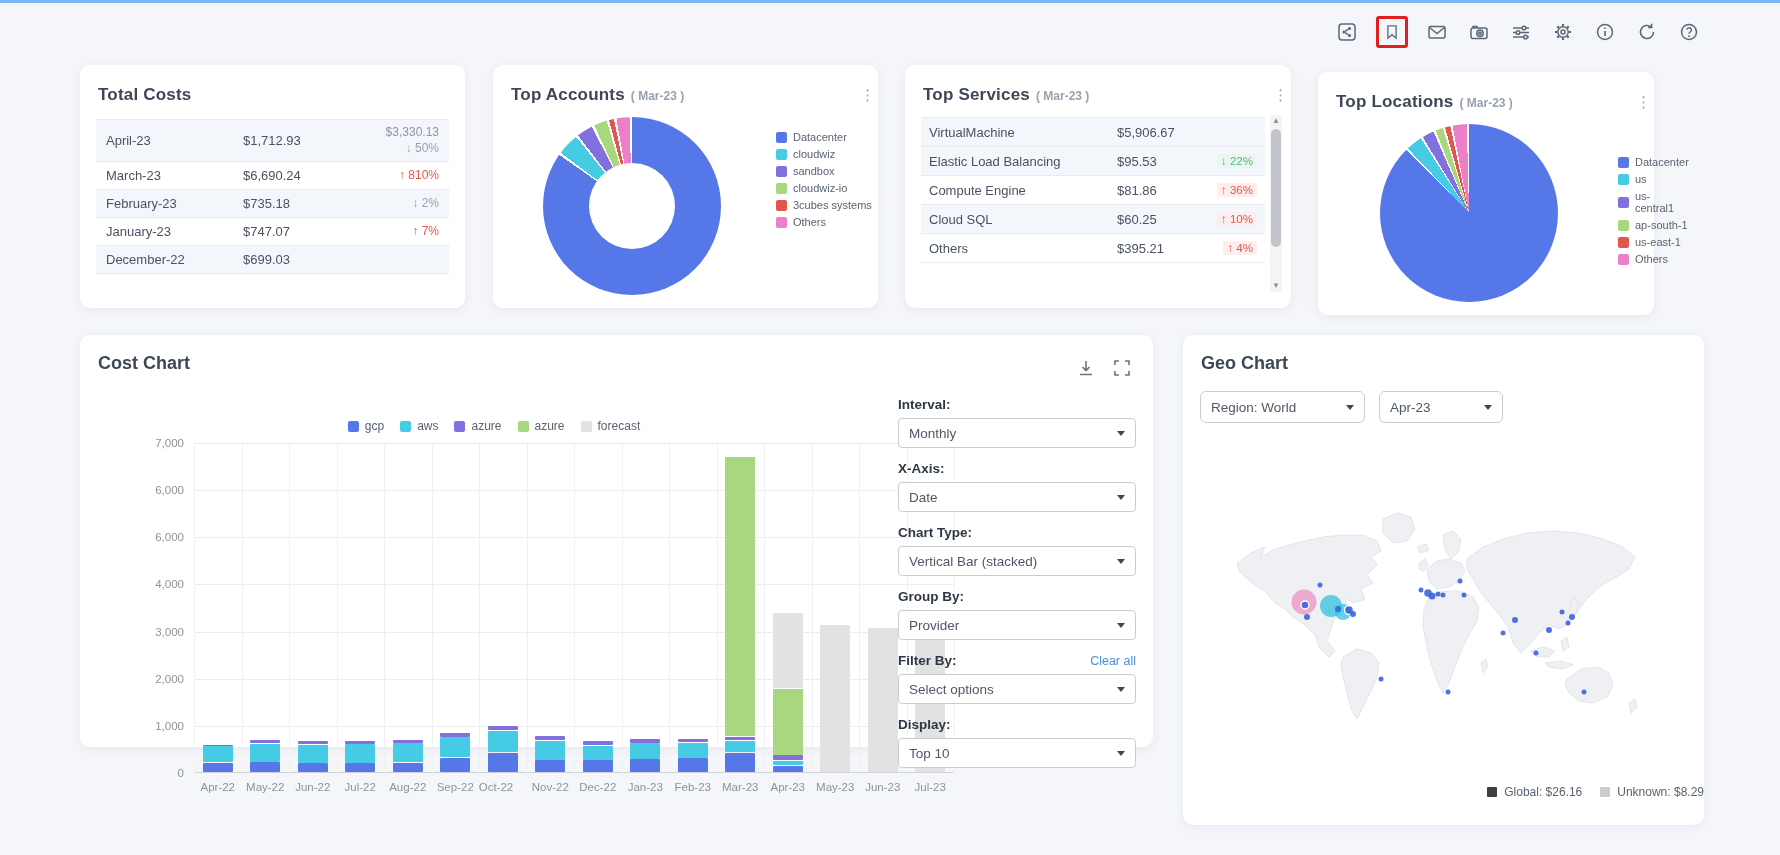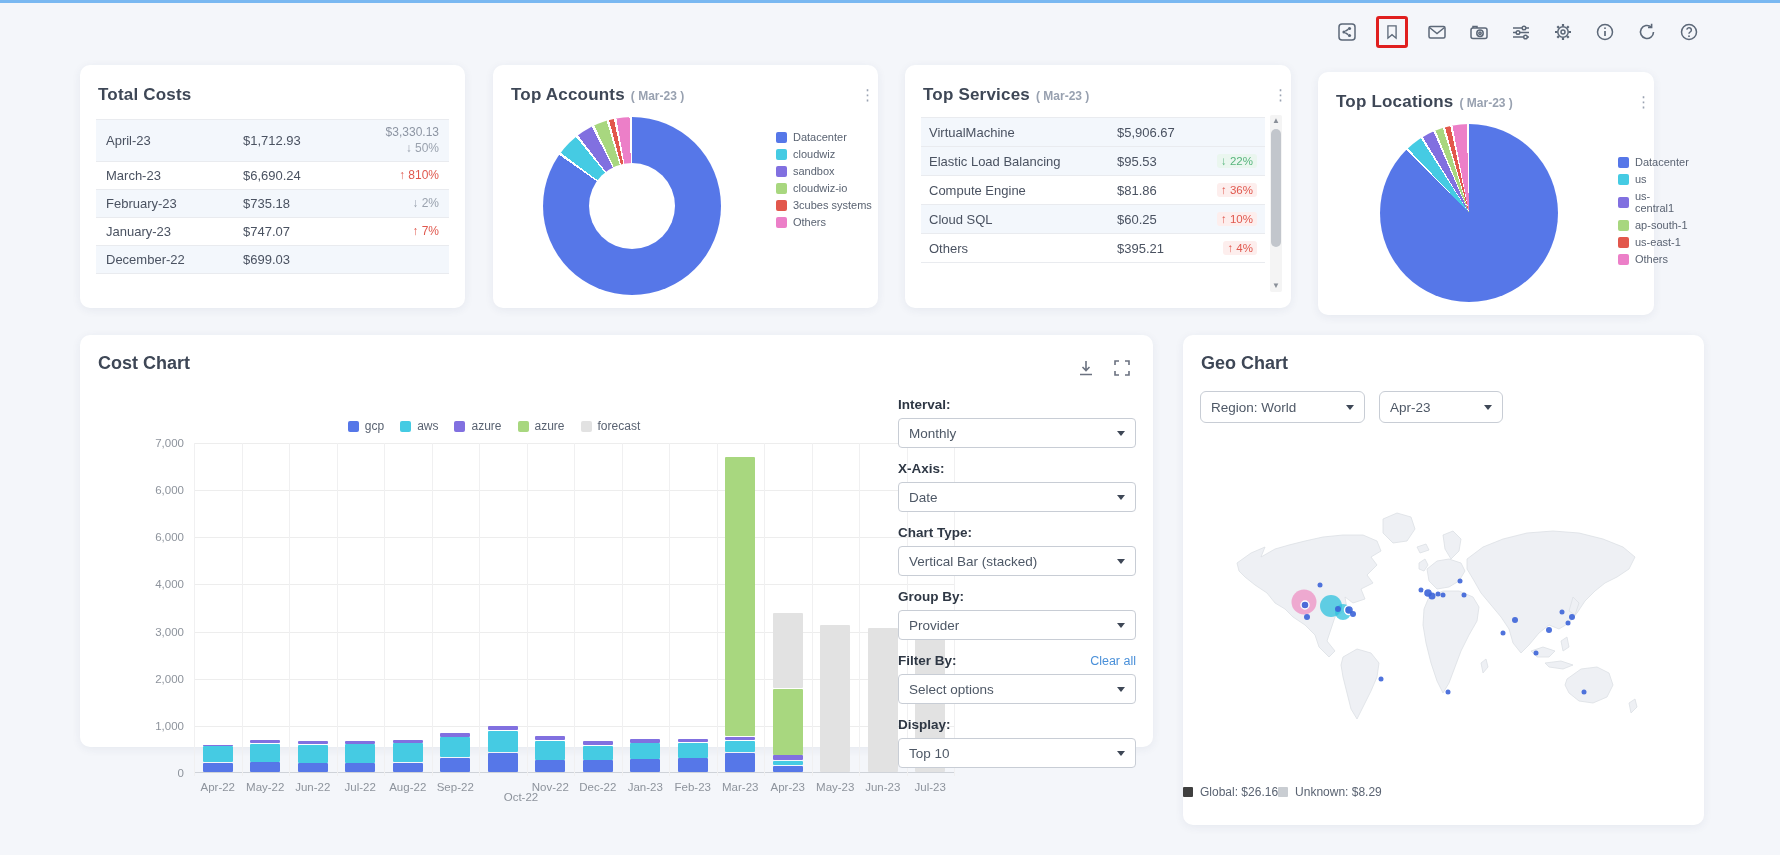--- a/index.html
+++ b/index.html
@@ -82,21 +82,21 @@
   .clear-link{color:#4a90d9;font-weight:400;font-size:12.5px;cursor:pointer}
   .selectbox{height:30px;border:1px solid #c8cdd5;border-radius:4px;display:flex;align-items:center;justify-content:space-between;padding:0 10px;font-size:13.5px;color:#4e5866;margin-bottom:13px;background:#fff;cursor:pointer}
   .caret{width:0;height:0;border-left:4.5px solid transparent;border-right:4.5px solid transparent;border-top:5px solid #3e4756}
 
   
   .geo-selects{position:absolute;left:17px;top:56px;display:flex;gap:14px}
   .geo-selects .selectbox{margin-bottom:15px;border-radius:6px;height:32px;color:#4e5866}
   #geo-region{width:165px}
   #geo-month{width:124px}
   .map-wrap{position:absolute;left:48px;top:170px;width:440px;height:235px}
-  .geo-legend{position:absolute;left:0;right:0;bottom:26px;display:flex;justify-content:flex-start;}
+  .geo-legend{position:absolute;left:0;right:0;bottom:26px;display:flex;justify-content:flex-end;gap:18px}
   .geo-legend .item{display:flex;align-items:center;gap:7px;font-size:12px;color:#5a6372}
   .geo-legend .sq{width:10px;height:10px;border-radius:1px}
 </style>
 </head>
 <body>
 
 <div class="page">
   <div class="topstrip"></div>
 
   <div class="toolbar">
@@ -420,21 +420,21 @@
         <div class="bar-seg" style="left: 198.75px; width: 30px; bottom: 9.9px; height: 18.7286px; background: rgb(69, 203, 227);"></div>
         <div class="bar-seg" style="left: 198.75px; width: 30px; bottom: 29.2286px; height: 3.17143px; background: rgb(129, 112, 224);"></div>
         <div class="xlabel" style="left: 183.75px;">Aug-22</div>
         <div class="bar-seg" style="left: 246.25px; width: 30px; bottom: 0px; height: 14.0143px; background: rgb(86, 119, 232);"></div>
         <div class="bar-seg" style="left: 246.25px; width: 30px; bottom: 14.6143px; height: 20.1429px; background: rgb(69, 203, 227);"></div>
         <div class="bar-seg" style="left: 246.25px; width: 30px; bottom: 35.3571px; height: 3.40714px; background: rgb(129, 112, 224);"></div>
         <div class="xlabel" style="left: 231.25px;">Sep-22</div>
         <div class="bar-seg" style="left: 293.75px; width: 30px; bottom: 0px; height: 19.2px; background: rgb(86, 119, 232);"></div>
         <div class="bar-seg" style="left: 293.75px; width: 30px; bottom: 19.8px; height: 21.5571px; background: rgb(69, 203, 227);"></div>
         <div class="bar-seg" style="left: 293.75px; width: 30px; bottom: 41.9571px; height: 3.87857px; background: rgb(129, 112, 224);"></div>
-        <div class="xlabel" style="left: 297px; margin-top: 10px;">Oct-22</div>
+        <div class="xlabel" style="left: 272px;">Oct-22</div>
         <div class="bar-seg" style="left: 341.25px; width: 30px; bottom: 0px; height: 11.8929px; background: rgb(86, 119, 232);"></div>
         <div class="bar-seg" style="left: 341.25px; width: 30px; bottom: 12.4929px; height: 18.9643px; background: rgb(69, 203, 227);"></div>
         <div class="bar-seg" style="left: 341.25px; width: 30px; bottom: 32.0571px; height: 3.64286px; background: rgb(129, 112, 224);"></div>
         <div class="xlabel" style="left: 326.25px;">Nov-22</div>
         <div class="bar-seg" style="left: 388.75px; width: 30px; bottom: 0px; height: 11.6571px; background: rgb(86, 119, 232);"></div>
         <div class="bar-seg" style="left: 388.75px; width: 30px; bottom: 12.2571px; height: 14.0143px; background: rgb(69, 203, 227);"></div>
         <div class="bar-seg" style="left: 388.75px; width: 30px; bottom: 26.8714px; height: 3.87857px; background: rgb(129, 112, 224);"></div>
         <div class="xlabel" style="left: 373.75px;">Dec-22</div>
         <div class="bar-seg" style="left: 436.25px; width: 30px; bottom: 0px; height: 12.6px; background: rgb(86, 119, 232);"></div>
         <div class="bar-seg" style="left: 436.25px; width: 30px; bottom: 13.2px; height: 15.6643px; background: rgb(69, 203, 227);"></div>

